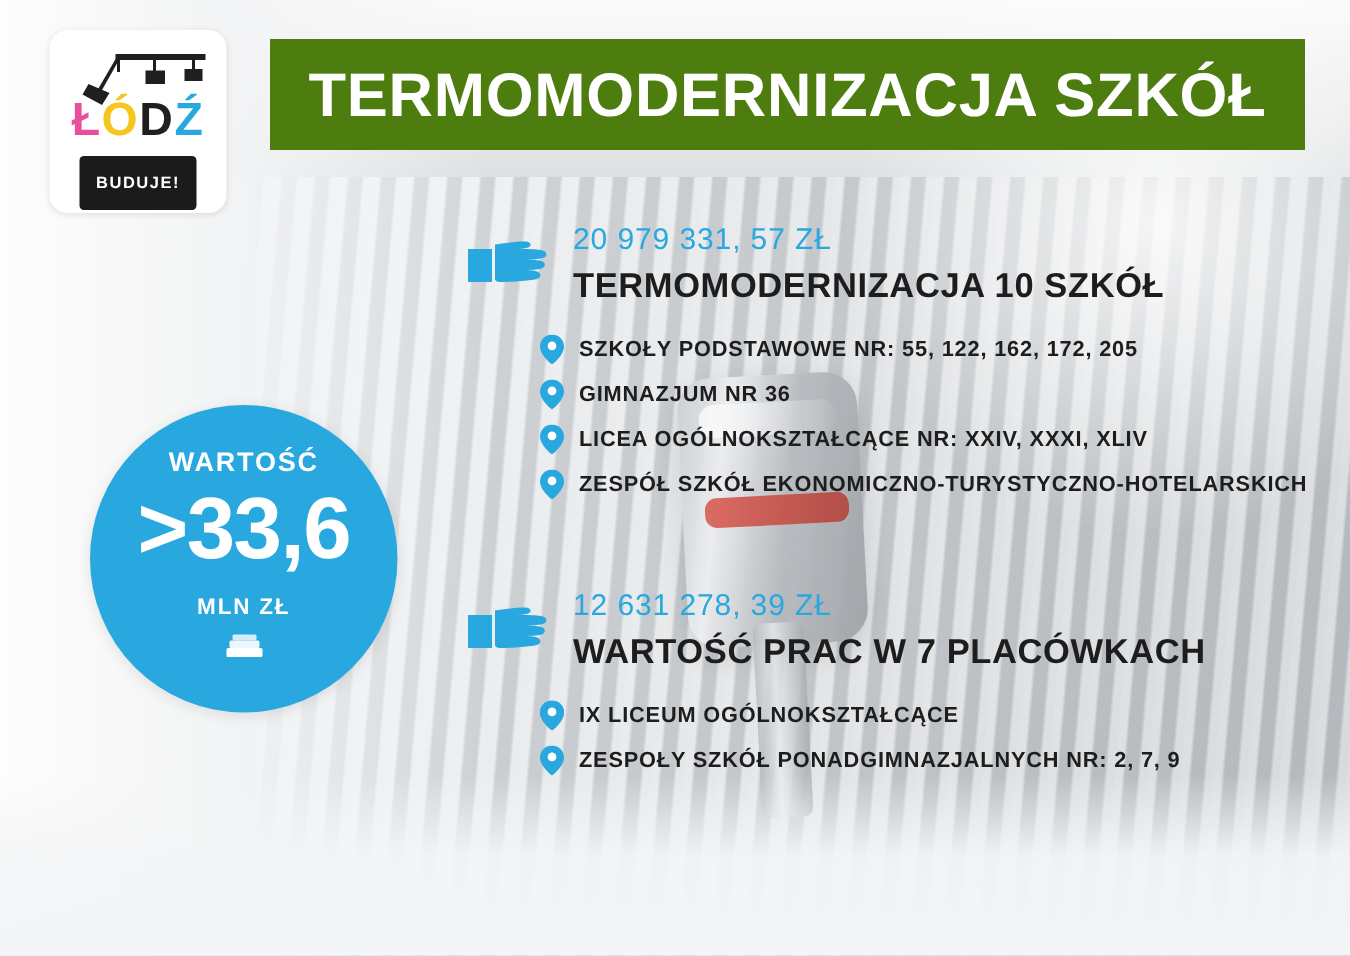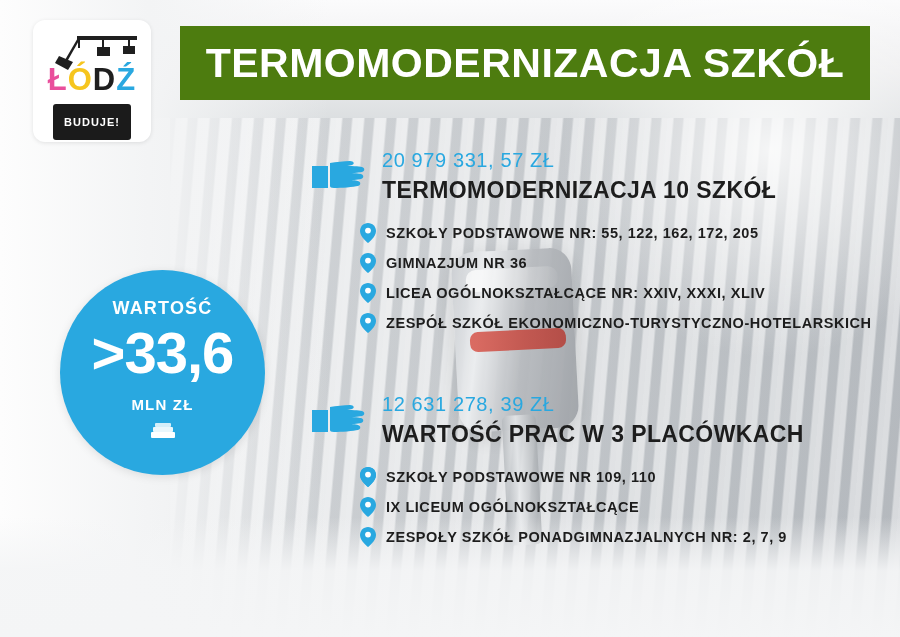--- a/index.html
+++ b/index.html
@@ -380,41 +380,34 @@
     </div>
   </div>
 
   <div class="section s2">
     <div class="sec-head">
       <svg class="hand-icon" viewBox="0 0 62 52">
         <path d="M2 16 h16 v22 H2 z" fill="#29a8e0"></path>
         <path d="M20 13 c6 -1 14 -2 20 -2 c4 0 5 3 2 4 c-3 1 -7 1 -9 1 c8 0 16 0 19 1 c3 1 3 4 0 5 c-3 1 -11 1 -17 1 c6 0 13 0 16 1 c3 1 3 4 0 5 c-3 1 -10 1 -15 1 c5 0 10 0 12 1 c3 1 3 4 0 5 c-4 1 -17 2 -24 2 c-3 0 -4 -1 -4 -2 z" fill="#29a8e0"></path>
       </svg>
       <div class="amount">12 631 278, 39 ZŁ</div>
-      <div class="sec-title">WARTOŚĆ PRAC W 3 PLACÓWKACH</div>
+      <div class="sec-title">WARTOŚĆ PRAC W 7 PLACÓWKACH</div>
     </div>
     <div class="bullets">
       <div class="bullet">
         <svg class="pin-icon" viewBox="0 0 16 20">
             <path d="M8 0 C3.6 0 0 3.6 0 8 c0 6 8 12 8 12 s8 -6 8 -12 c0 -4.4 -3.6 -8 -8 -8 z" fill="#29a8e0"></path>
             <circle cx="8" cy="7.6" r="2.9" fill="#ffffff"></circle>
           </svg>
       </div>
       <div class="bullet">
         <svg class="pin-icon" viewBox="0 0 16 20">
             <path d="M8 0 C3.6 0 0 3.6 0 8 c0 6 8 12 8 12 s8 -6 8 -12 c0 -4.4 -3.6 -8 -8 -8 z" fill="#29a8e0"></path>
             <circle cx="8" cy="7.6" r="2.9" fill="#ffffff"></circle>
           </svg>
-        <span>SZKOŁY PODSTAWOWE NR 109,  110</span>
-      </div>
-      <div class="bullet">
-        <svg class="pin-icon" viewBox="0 0 16 20">
-            <path d="M8 0 C3.6 0 0 3.6 0 8 c0 6 8 12 8 12 s8 -6 8 -12 c0 -4.4 -3.6 -8 -8 -8 z" fill="#29a8e0"></path>
-            <circle cx="8" cy="7.6" r="2.9" fill="#ffffff"></circle>
-          </svg>
         <span>IX LICEUM OGÓLNOKSZTAŁCĄCE</span>
       </div>
       <div class="bullet">
         <svg class="pin-icon" viewBox="0 0 16 20">
             <path d="M8 0 C3.6 0 0 3.6 0 8 c0 6 8 12 8 12 s8 -6 8 -12 c0 -4.4 -3.6 -8 -8 -8 z" fill="#29a8e0"></path>
             <circle cx="8" cy="7.6" r="2.9" fill="#ffffff"></circle>
           </svg>
         <span>ZESPOŁY SZKÓŁ PONADGIMNAZJALNYCH NR: 2,  7,  9</span>
       </div>
     </div>

